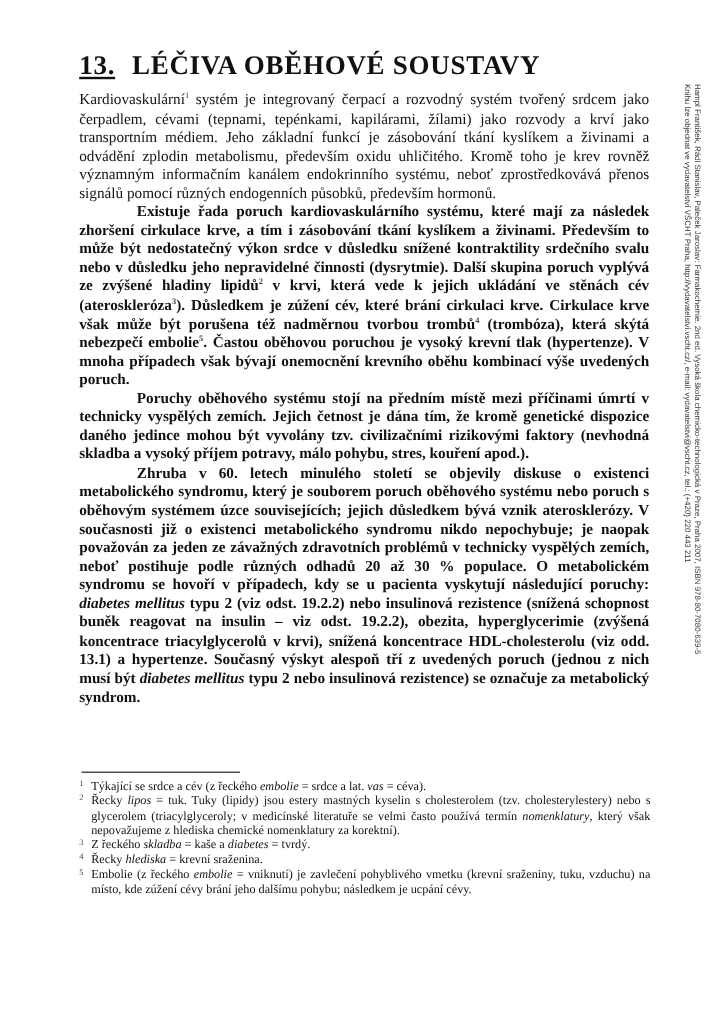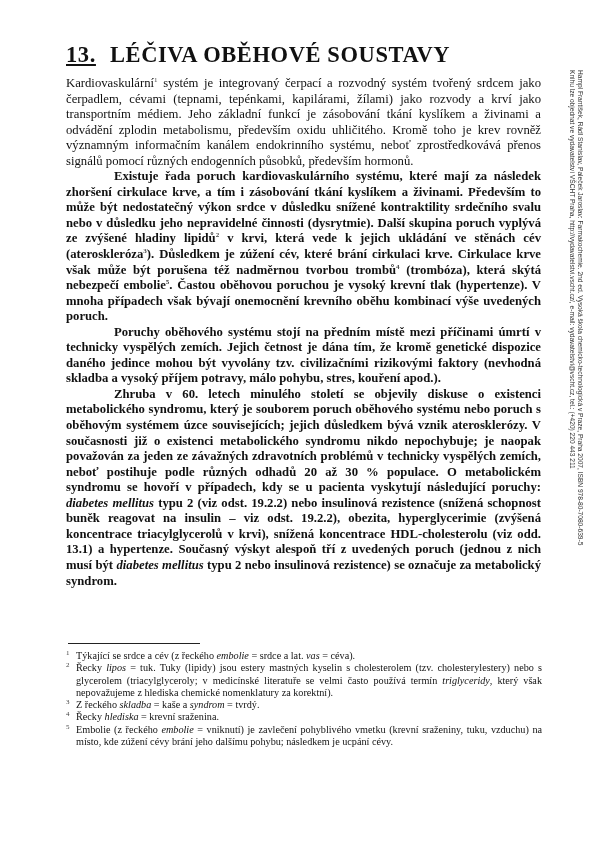--- a/index.html
+++ b/index.html
@@ -48,22 +48,22 @@
   <div class="body-text" id="body">
       <p>Kardiovaskulární<sup class="fn">1</sup> systém je integrovaný čerpací a rozvodný systém tvořený srdcem jako čerpadlem, cévami (tepnami, tepénkami, kapilárami, žílami) jako rozvody a krví jako transportním médiem. Jeho základní funkcí je zásobování tkání kyslíkem a živinami a odvádění zplodin metabolismu, především oxidu uhličitého. Kromě toho je krev rovněž významným informačním kanálem endokrinního systému, neboť zprostředkovává přenos signálů pomocí různých endogenních působků, především hormonů.</p>
       <p class="indent">Existuje řada poruch kardiovaskulárního systému, které mají za následek zhoršení cirkulace krve, a tím i zásobování tkání kyslíkem a živinami. Především to může být <b>nedostatečný výkon srdce</b> v důsledku <b>snížené kontraktility srdečního svalu</b> nebo v důsledku jeho <b>nepravidelné činnosti (dysrytmie</b>). Další skupina poruch vyplývá ze zvýšené hladiny lipidů<sup class="fn">2</sup> v krvi, která vede k jejich ukládání ve stěnách cév (<b>ateroskleróza</b><sup class="fn">3</sup>). Důsledkem je zúžení cév, které brání cirkulaci krve. Cirkulace krve však může být porušena též nadměrnou tvorbou <b>trombů</b><sup class="fn">4</sup> (<b>trombóza</b>), která skýtá nebezpečí <b>embolie</b><sup class="fn">5</sup>. Častou oběhovou poruchou je <b>vysoký krevní tlak</b> (<b>hypertenze</b>). V mnoha případech však bývají onemocnění krevního oběhu kombinací výše uvedených poruch.</p>
       <p class="indent">Poruchy oběhového systému stojí na předním místě mezi příčinami úmrtí v technicky vyspělých zemích. Jejich četnost je dána tím, že kromě genetické dispozice daného jedince mohou být vyvolány tzv. civilizačními rizikovými faktory (nevhodná skladba a vysoký příjem potravy, málo pohybu, stres, kouření apod.).</p>
       <p class="indent">Zhruba v 60. letech minulého století se objevily diskuse o existenci <b>metabolického syndromu</b>, který je souborem poruch oběhového systému nebo poruch s oběhovým systémem úzce souvisejících; jejich důsledkem bývá vznik aterosklerózy. V současnosti již o existenci metabolického syndromu nikdo nepochybuje; je naopak považován za jeden ze závažných zdravotních problémů v technicky vyspělých zemích, neboť postihuje podle různých odhadů 20 až 30 % populace. O metabolickém syndromu se hovoří v případech, kdy se u pacienta vyskytují následující poruchy: <i>diabetes mellitus</i> typu 2 (viz odst. 19.2.2) nebo insulinová rezistence (snížená schopnost buněk reagovat na insulin – viz odst. 19.2.2), obezita, hyperglycerimie (zvýšená koncentrace triacylglycerolů v krvi), snížená koncentrace HDL-cholesterolu (viz odd. 13.1) a hypertenze. Současný výskyt alespoň tří z uvedených poruch (jednou z nich musí být <i>diabetes mellitus</i> typu 2 nebo insulinová rezistence) se označuje za metabolický syndrom.</p>
     </div>
 
   <div class="rule"></div>
   <div class="footnotes" id="footnotes">
       <div class="footnote"><span class="mark">1</span>Týkající se srdce a cév (z řeckého <i>embolie</i> = srdce a lat. <i>vas</i> = céva).</div>
-      <div class="footnote"><span class="mark">2</span>Řecky <i>lipos</i> = tuk. Tuky (lipidy) jsou estery mastných kyselin s cholesterolem (tzv. cholesterylestery) nebo s glycerolem (triacylglyceroly; v medicínské literatuře se velmi často používá termín <i>triglyceridy</i>, který však nepovažujeme z hlediska chemické nomenklatury za korektní).</div>
-      <div class="footnote"><span class="mark">3</span>Z řeckého <i>skladba</i> = kaše a <i>syndrom</i> = tvrdý.</div>
+      <div class="footnote"><span class="mark">2</span>Řecky <i>lipos</i> = tuk. Tuky (lipidy) jsou estery mastných kyselin s cholesterolem (tzv. cholesterylestery) nebo s glycerolem (triacylglyceroly; v medicínské literatuře se velmi často používá termín <i>nomenklatury</i>, který však nepovažujeme z hlediska chemické nomenklatury za korektní).</div>
+      <div class="footnote"><span class="mark">3</span>Z řeckého <i>skladba</i> = kaše a <i>diabetes</i> = tvrdý.</div>
       <div class="footnote"><span class="mark">4</span>Řecky <i>hlediska</i> = krevní sraženina.</div>
       <div class="footnote"><span class="mark">5</span>Embolie (z řeckého <i>embolie</i> = vniknutí) je zavlečení pohyblivého vmetku (krevní sraženiny, tuku, vzduchu) na místo, kde zúžení cévy brání jeho dalšímu pohybu; následkem je ucpání cévy.</div>
     </div>
 
   <div class="page-number">255</div>
 
   <div class="side">
     <div>Hampl František, Rádl Stanislav, Paleček Jaroslav: Farmakochemie. 2nd ed. Vysoká škola chemicko-technologická v Praze, Praha 2007, ISBN 978-80-7080-639-5</div>
     <div>Knihu lze objednat ve vydavatelství VŠCHT Praha, http://vydavatelstvi.vscht.cz/, e-mail: vydavatelstvi@vscht.cz, tel.: (+420) 220 443 211</div>
   </div>

